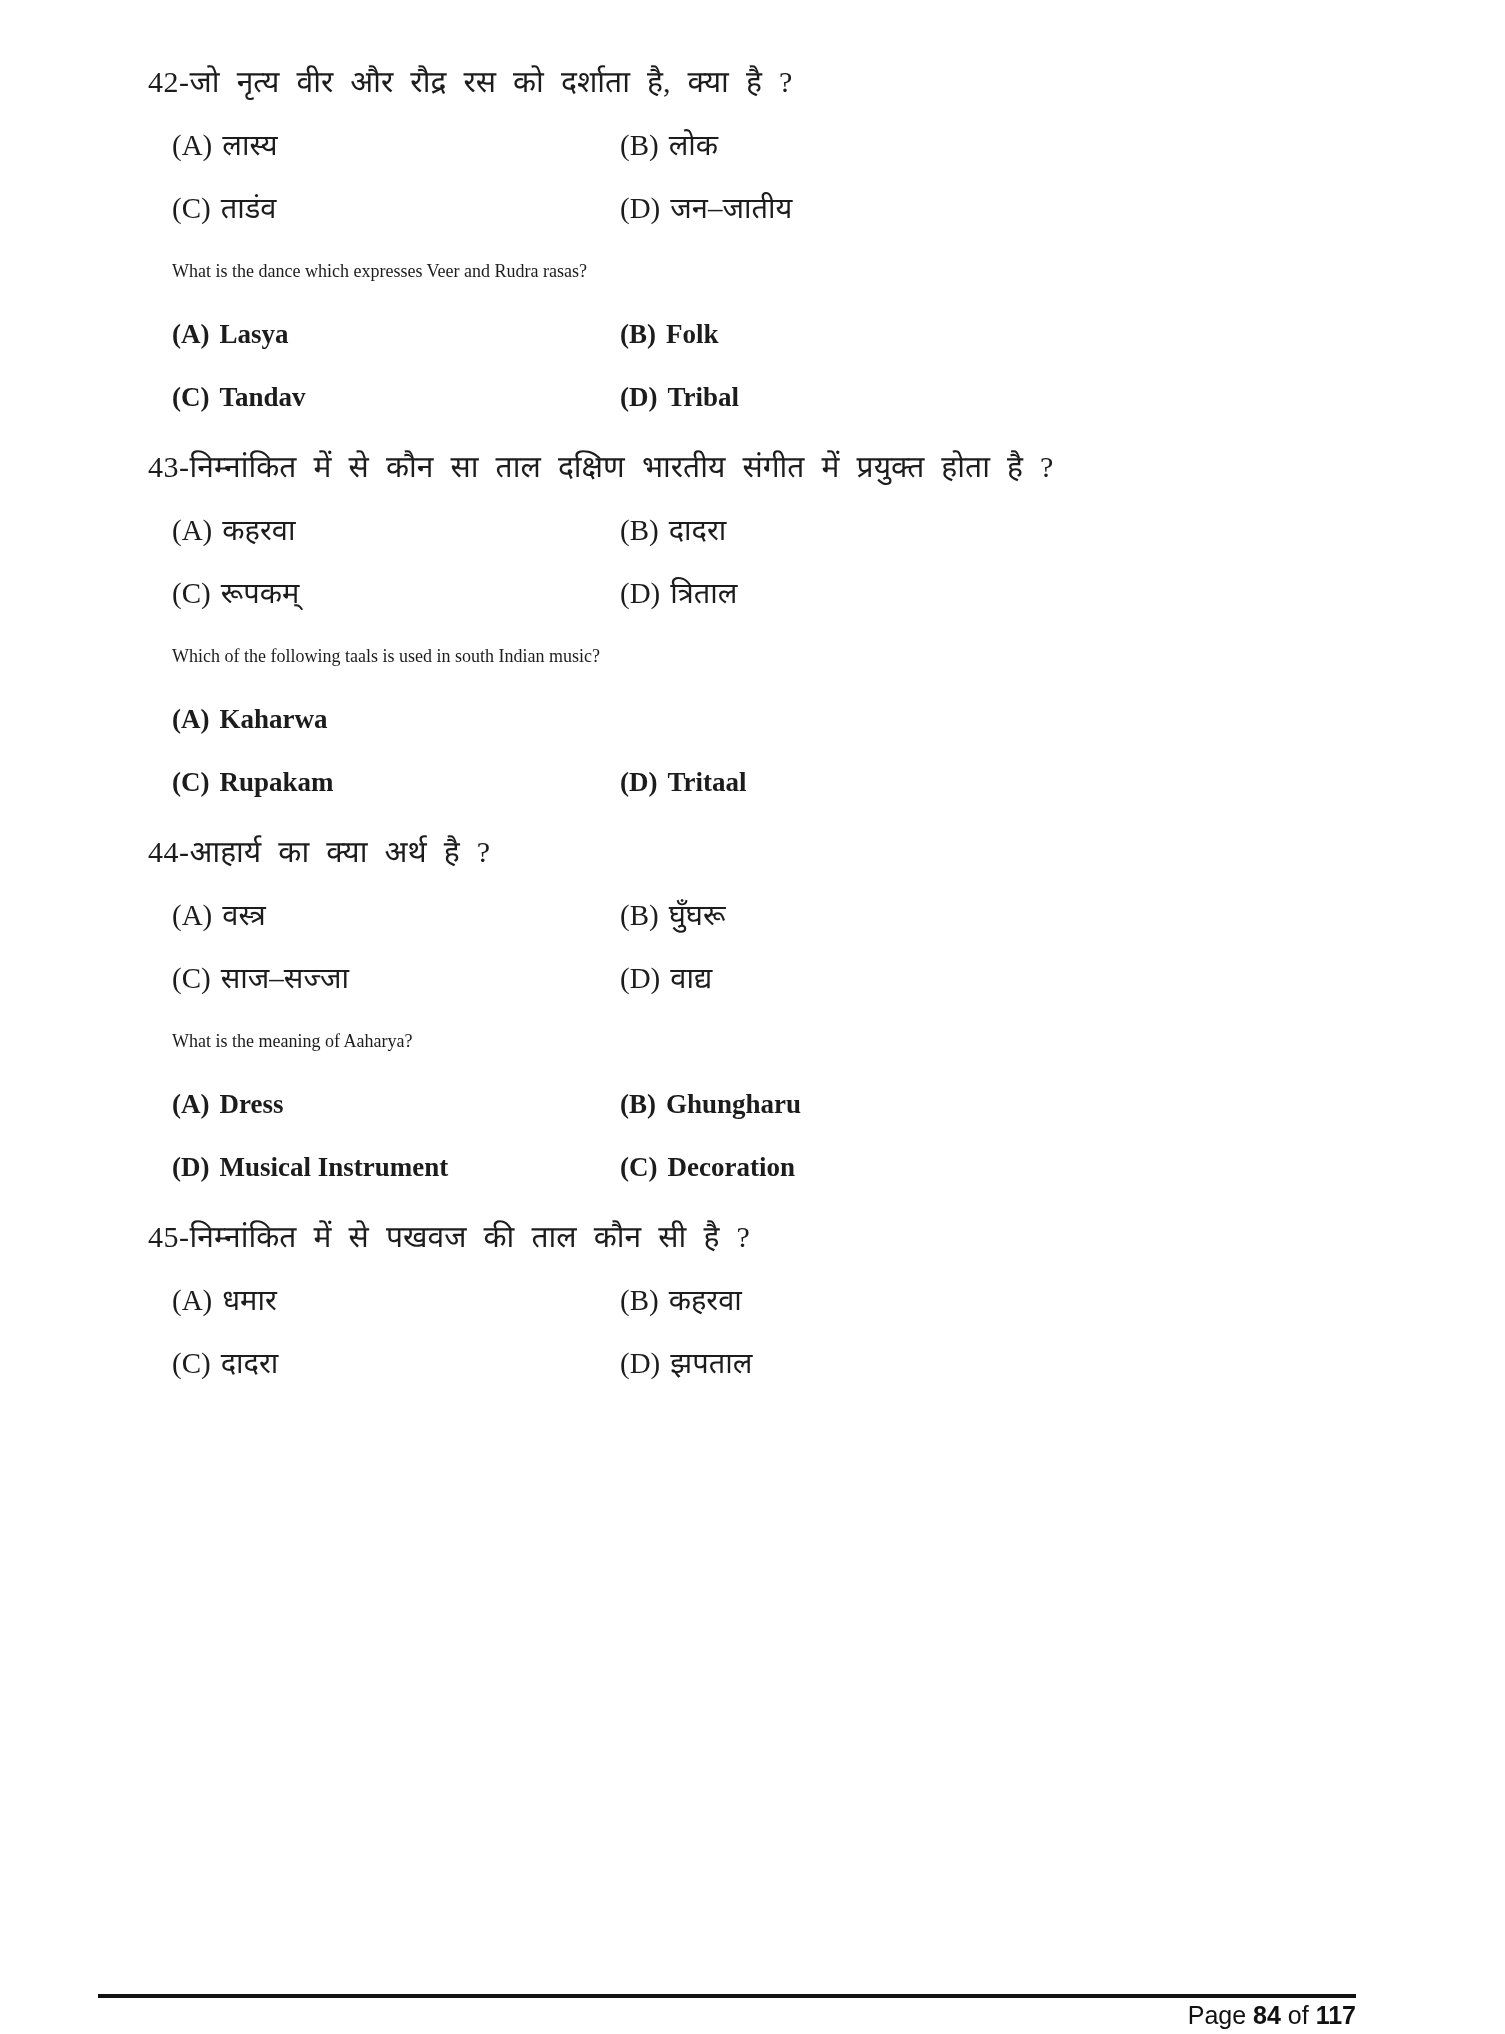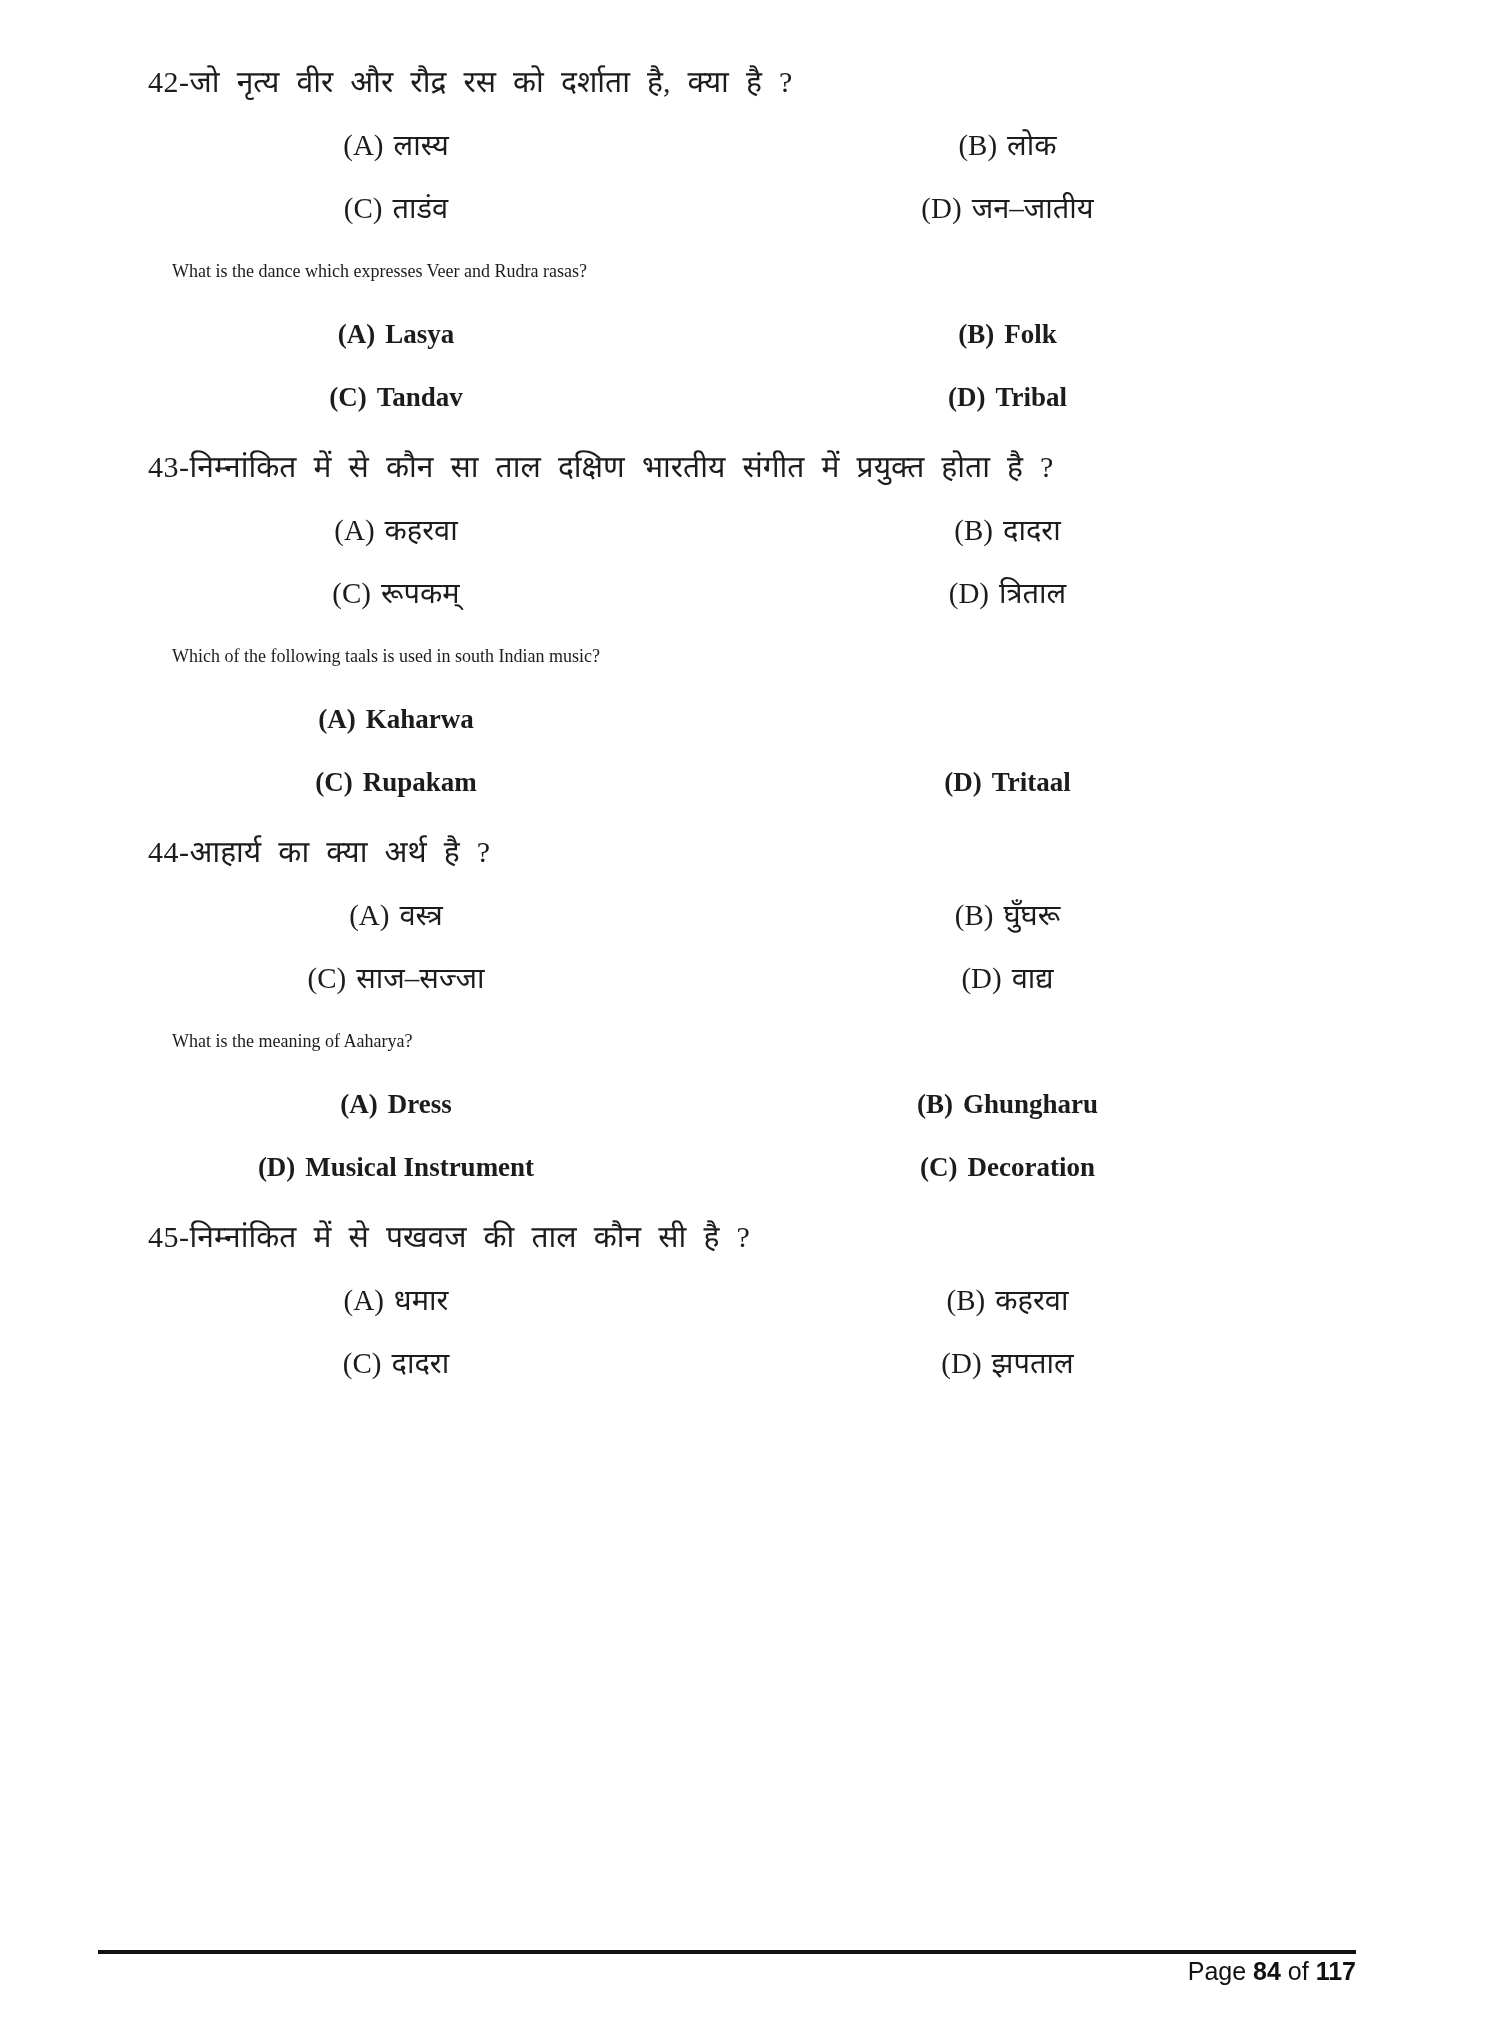--- a/index.html
+++ b/index.html
@@ -40,36 +40,36 @@
   .q-num { letter-spacing: 0.5px; }
 
   .opt-row {
     display: grid;
     grid-template-columns: 448px 1fr;
     margin-left: 24px;
     line-height: 44px;
     height: 44px;
     margin-bottom: 19px;
   }
-  .opt { white-space: nowrap; text-align: center; }
+  .opt { white-space: nowrap; }
   .opt-label { display: inline-block; margin-right: 10px; }
   .opt-row.hindi {
     font-size: 29px;
     font-family: "Liberation Serif", "DejaVu Sans", serif;
   }
   .opt-row.english {
     font-size: 27px;
     font-family: "Liberation Serif", serif;
     font-weight: bold;
   }
 
   .footer {
     position: absolute;
     left: 98px;
-    top: 1950px;
+    top: 1994px;
     width: 1258px;
   }
   .footer-rule {
     border-top: 4px solid #111111;
     width: 100%;
     height: 0;
   }
   .footer-text {
     text-align: right;
     font-family: "Liberation Sans", "DejaVu Sans", sans-serif;

